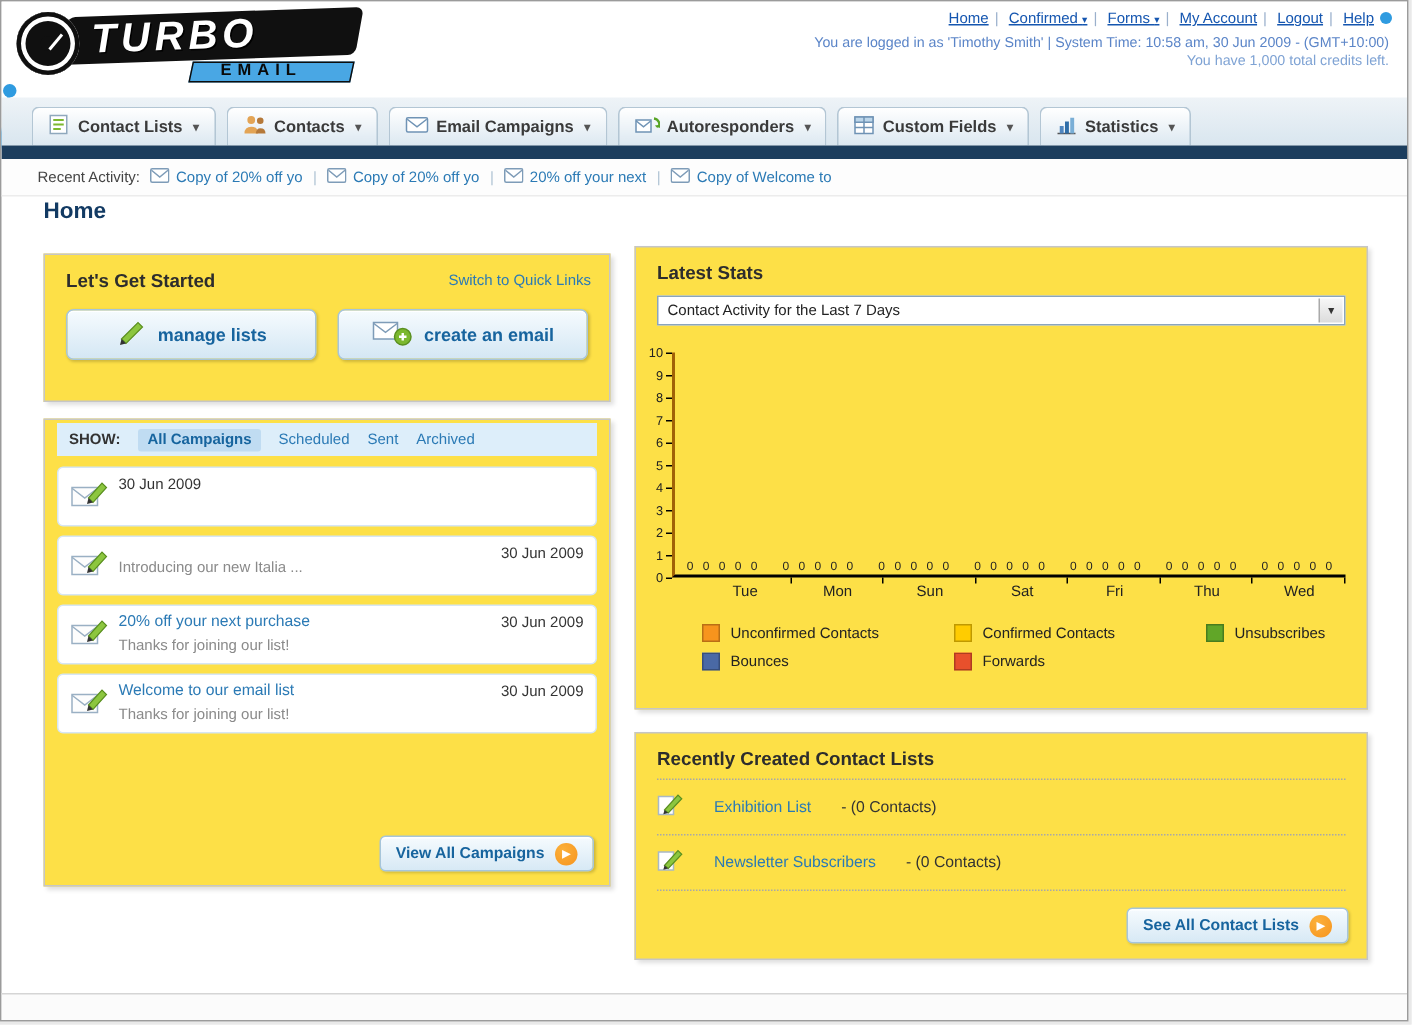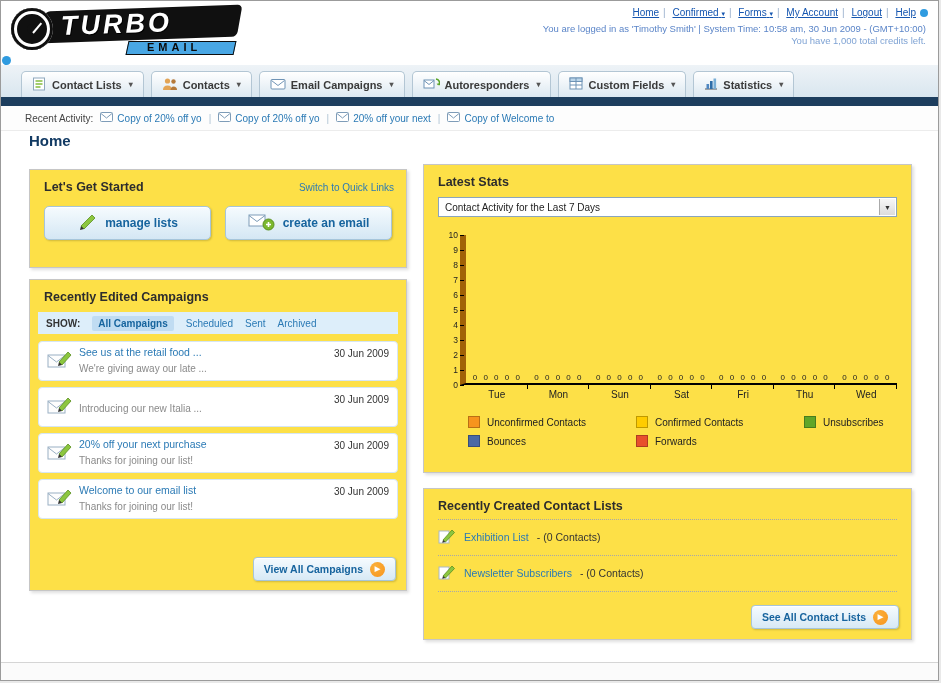--- a/index.html
+++ b/index.html
@@ -66,41 +66,41 @@
   .camp-date { align-self:flex-start; padding-top:6px; font-size:10px; color:#333; white-space:nowrap; }
   .btn-view-all { position:absolute; right:10px; bottom:9px; height:24px; padding:0 10px; }
   .btn-blue { display:inline-flex; align-items:center; justify-content:center; gap:7px; background:linear-gradient(#f6fbfe,#d7e9f5); border:1px solid #a6c5da; border-radius:4px; color:#17649e; font-weight:bold; font-size:10.5px; box-shadow:inset 0 1px 0 #fff, 1px 1px 2px rgba(0,0,0,.18); cursor:pointer; }
   .arrow-circle { width:15px; height:15px; border-radius:50%; background:radial-gradient(circle at 35% 30%, #fbb03b, #f7941d); color:#fff; font-size:7px; display:inline-flex; align-items:center; justify-content:center; }
 
   
   .panel-stats { left:422px; top:163px; width:489px; height:309px; }
   .select-box { margin:2px 14px 0; height:20px; border:1px solid #8aa5bd; display:flex; align-items:center; font-size:10px; color:#222; padding-left:6px; position:relative; background:#fff; cursor:pointer; }
   .select-arrow { position:absolute; right:1px; top:1px; bottom:1px; width:16px; background:linear-gradient(#f7f7f7,#dcdcdc); border-left:1px solid #aaa; display:flex; align-items:center; justify-content:center; font-size:7px; color:#333; }
   .chart { position:relative; margin:18px 14px 0 12px; }
-  .chart-area { position:relative; margin-left:24px; height:150px; border-left:6px solid #a16207; border-bottom:2px solid #000; }
+  .chart-area { position:relative; margin-left:12px; height:150px; border-left:2px solid #a16207; border-bottom:2px solid #000; }
   .y-axis { position:absolute; left:-30px; top:0; width:28px; height:150px; }
   .ytick { position:absolute; right:0; display:flex; align-items:center; gap:2px; font-size:8.5px; color:#222; line-height:10px; }
   .ydash { width:4px; height:1px; background:#000; display:inline-block; }
   .plot { position:absolute; left:0; top:0; right:0; bottom:0; display:flex; }
   .chart-group { flex:1; position:relative; }
   .bars { position:absolute; bottom:0; left:0; right:0; display:flex; justify-content:center; align-items:flex-end; gap:2px; }
   .bar { width:7px; }
   .zero-labels { position:absolute; bottom:1px; width:100%; text-align:center; font-size:8px; color:#222; word-spacing:2px; letter-spacing:1px; }
   .ticks-row { margin-left:30px; display:flex; height:4px; }
   .tickcell { flex:1; border-right:1px solid #000; }
   .x-labels { margin-left:30px; display:flex; margin-top:0; }
   .xlab { flex:1; text-align:center; font-size:10px; color:#222; }
   .legend { margin:16px 0 0 32px; display:grid; grid-template-columns:168px 168px 1fr; row-gap:7px; }
   .legend-item { display:flex; align-items:center; gap:7px; font-size:10px; color:#222; }
   .legend-swatch { width:12px; height:12px; display:inline-block; box-shadow:inset 0 0 0 1px rgba(0,0,0,.25); }
 
   
   .panel-lists { left:422px; top:487px; width:489px; height:152px; }
   .cl-sep { margin:0 14px; border-bottom:1px dotted #a8a8a8; }
-  .cl-row { margin:0 14px; padding:8px 0 9px; border-bottom:1px dotted #a8a8a8; display:flex; align-items:center; gap:8px; font-size:10.5px; cursor:pointer; }
+  .cl-row { margin:0 14px; padding:8px 0 9px; border-bottom:1px dotted #a8a8a8; display:flex; align-items:center; gap:20px; font-size:10.5px; cursor:pointer; }
   .cl-row a { color:#2b7ab5; text-decoration:none; }
   .cl-detail { color:#333; }
   .btn-see-all { position:absolute; right:12px; bottom:10px; height:24px; padding:0 10px; }
 
   .footer { position:absolute; left:0; right:0; top:661px; bottom:0; background:#fbfbfb; border-top:1px solid #d5d5d5; }
 </style>
 </head>
 <body>
 
 <div class="page">
@@ -246,40 +246,35 @@
               <path d="M1 3.5 L9 9.5 L17 3.5" fill="none" stroke="#7e9cb8"></path>
               <circle cx="20.5" cy="12.5" r="5.5" fill="#7cb82f" stroke="#5a9020"></circle>
               <path d="M20.5 10 v5 M18 12.5 h5" stroke="#fff" stroke-width="1.6"></path>
             </svg></span>
         <span>create an email</span>
       </div>
     </div>
   </div>
 
   <div class="panel panel-campaigns">
-    <div class="panel-title">Recently Edited Campaigns</div>
     <div class="camp-filters">
       <span class="show-label">SHOW:</span>
       <span class="camp-filter selected">All Campaigns</span>
       <span class="camp-filter">Scheduled</span>
       <span class="camp-filter">Sent</span>
       <span class="camp-filter">Archived</span>
     </div>
     <div class="camp-list">
       <div class="camp-item">
         <span class="camp-icon"><svg width="26" height="22" viewBox="0 0 26 22">
               <rect x="1" y="7" width="17" height="12" fill="#fdfdfd" stroke="#9ab0c4"></rect>
               <path d="M1 7.5 L9.5 14 L18 7.5" fill="none" stroke="#9ab0c4"></path>
               <path d="M12 14 L21 4 L24 7 L15 17 Z" fill="#8cc63f" stroke="#5a8f1f" stroke-width="0.8"></path>
               <path d="M12 14 L15 17 L11 18 Z" fill="#333"></path>
             </svg></span>
-        <span class="camp-text">
-          <a class="camp-title">See us at the retail food ...</a>
-          <span class="camp-sub">We're giving away our late ...</span>
-        </span>
         <span class="camp-date">30 Jun 2009</span>
       </div>
       <div class="camp-item">
         <span class="camp-icon"><svg width="26" height="22" viewBox="0 0 26 22">
               <rect x="1" y="7" width="17" height="12" fill="#fdfdfd" stroke="#9ab0c4"></rect>
               <path d="M1 7.5 L9.5 14 L18 7.5" fill="none" stroke="#9ab0c4"></path>
               <path d="M12 14 L21 4 L24 7 L15 17 Z" fill="#8cc63f" stroke="#5a8f1f" stroke-width="0.8"></path>
               <path d="M12 14 L15 17 L11 18 Z" fill="#333"></path>
             </svg></span>
         <span class="camp-text">

